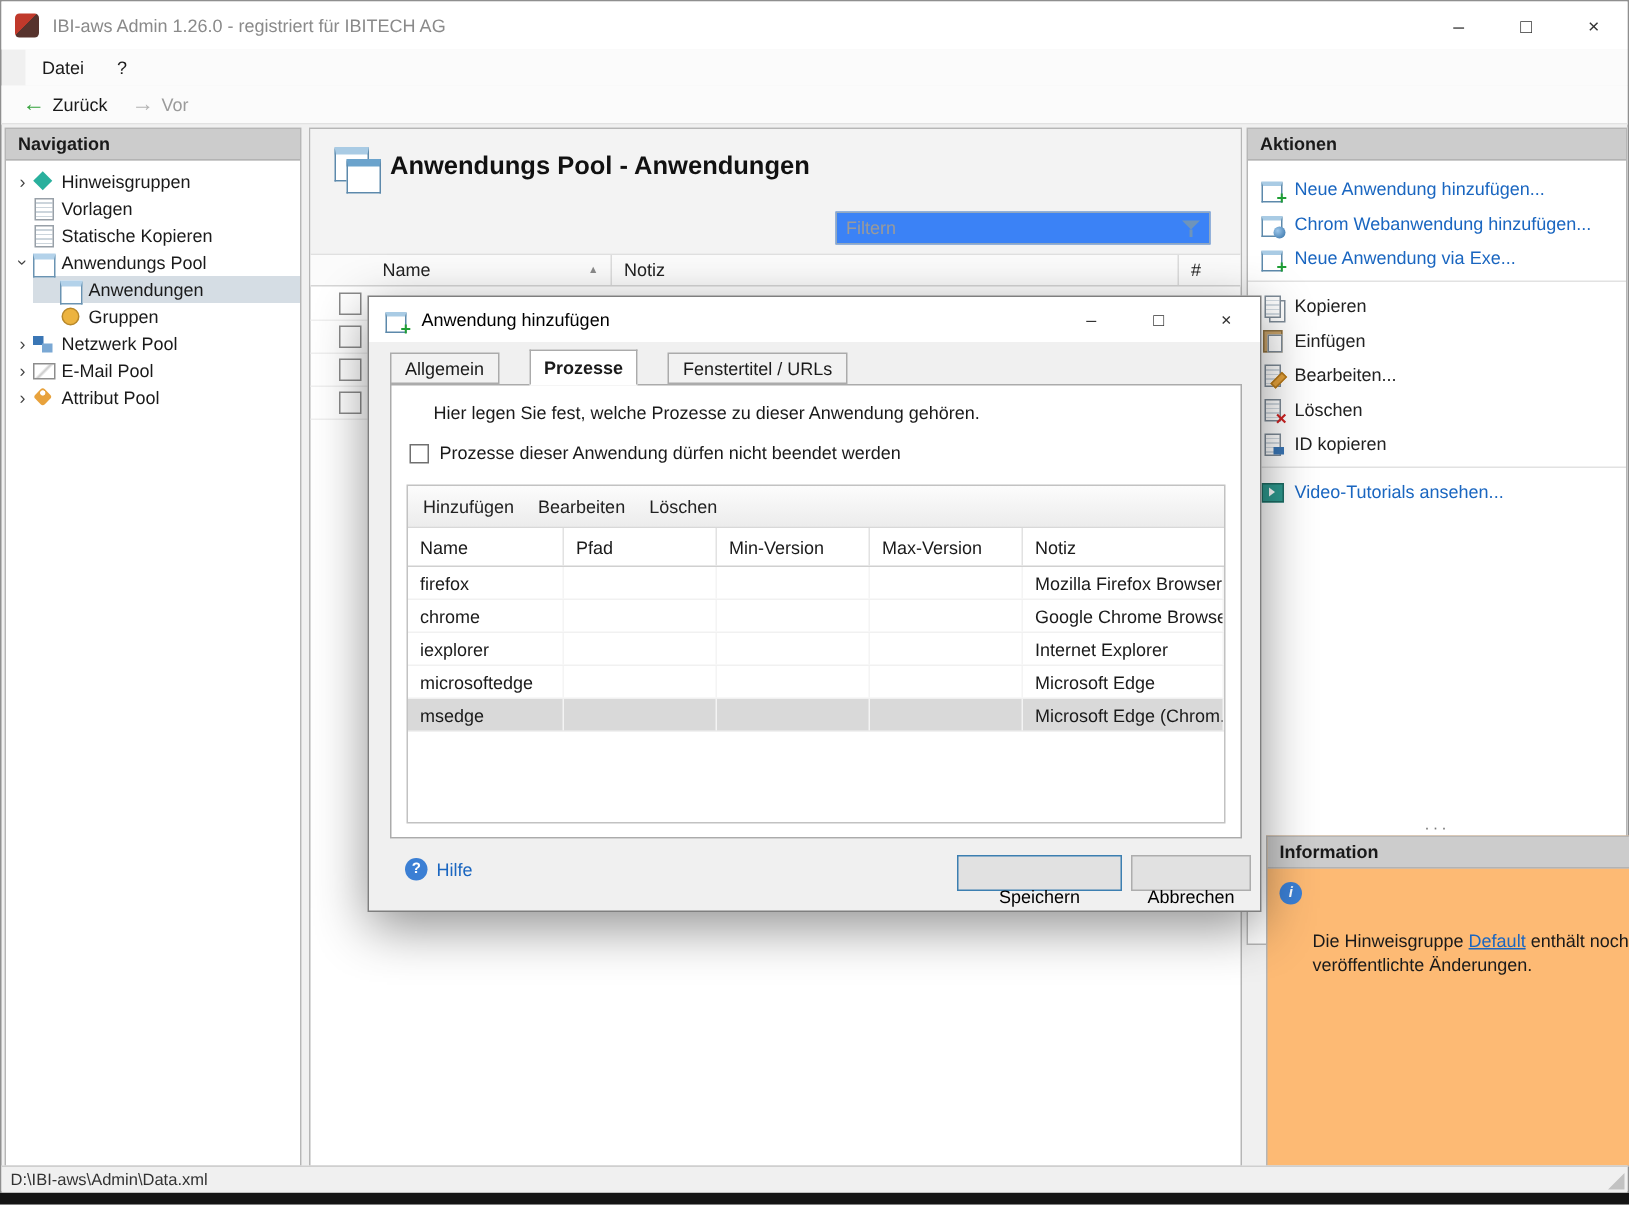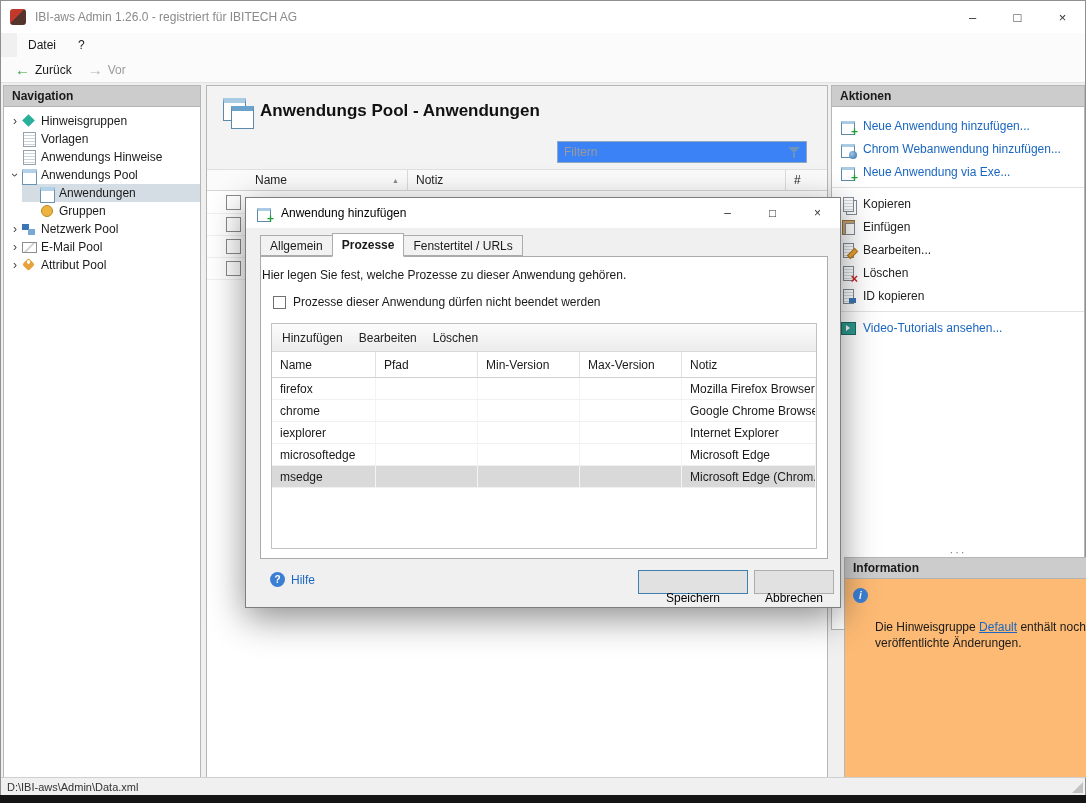--- a/index.html
+++ b/index.html
@@ -133,28 +133,28 @@
   
   #dialog { position:absolute; left:244px; top:196px; width:596px; height:411px; background:#f0f0f0;
             border:1px solid #7e7e7e; box-shadow:0 10px 34px rgba(0,0,0,0.45); z-index:20; }
   .dtitle { position:absolute; left:0; top:0; right:0; height:30px; background:#fff;
             display:flex; align-items:center; }
   .dico { margin-left:10px; }
   .ttext { margin-left:9px; color:#000; }
   .dwinbtns { position:absolute; right:0; top:0; height:30px; display:flex; }
   .dwbtn { width:45px; height:30px; display:flex; align-items:center; justify-content:center;
            font-size:12px; color:#333; }
-  .tabs { position:absolute; left:14px; top:35px; display:flex; z-index:3; }
+  .tabs { position:absolute; left:14px; top:35px; display:flex; z-index:3;gap:21px; }
   .tab { padding:3px 9px 0 9px; border:1px solid #ababab; background:#f2f2f2; margin-right:-1px;
          position:relative; top:2px; height:21px; }
   .tab.active { background:#fff; border-bottom:1px solid #fff; top:0; height:24px; z-index:2;
                 font-weight:bold; padding-top:4px; }
   .tabpage { position:absolute; left:14px; top:58px; width:568px; height:303px; background:#fff;
              border:1px solid #ababab; z-index:1; }
-  .desc { position:absolute; left:1px; top:11px; }
+  .desc { position:absolute; left:28px; top:11px; }
   .chkrow { position:absolute; left:12px; top:38px; display:flex; align-items:center; gap:7px; }
   .chk { width:13px; height:13px; border:1px solid #707070; background:#fff; flex:0 0 13px; }
   .grid { position:absolute; left:10px; top:66px; right:10px; bottom:9px; border:1px solid #c2c2c2;
           background:#fff; overflow:hidden; }
   .gtoolbar { position:absolute; left:0; top:0; right:0; height:28px;
               background:linear-gradient(#fcfcfc,#ececec); border-bottom:1px solid #d8d8d8;
               display:flex; align-items:center; gap:16px; padding-left:10px; }
   .gtb { color:#222; }
   .ghead { position:absolute; left:0; top:28px; right:0; height:26px; border-bottom:1px solid #d0d0d0; display:flex; }
   .gc { padding:6px 8px 0 8px; border-right:1px solid #e2e2e2; overflow:hidden; white-space:nowrap; }
@@ -225,21 +225,21 @@
         <span class="tlabel">Hinweisgruppen</span>
       </div>
       <div class="trow">
         <span class="exp"></span>
         <span class="nico ico-note"></span>
         <span class="tlabel">Vorlagen</span>
       </div>
       <div class="trow">
         <span class="exp"></span>
         <span class="nico ico-note"></span>
-        <span class="tlabel">Anwendungs Hinweise</span>
+        <span class="tlabel">Statische Kopieren</span>
       </div>
       <div class="trow">
         <span class="exp open">›</span>
         <span class="nico ico-win"></span>
         <span class="tlabel">Anwendungs Pool</span>
       </div>
       <div class="trow child sel">
         <span class="exp"></span>
         <span class="nico ico-win"></span>
         <span class="tlabel">Anwendungen</span>

